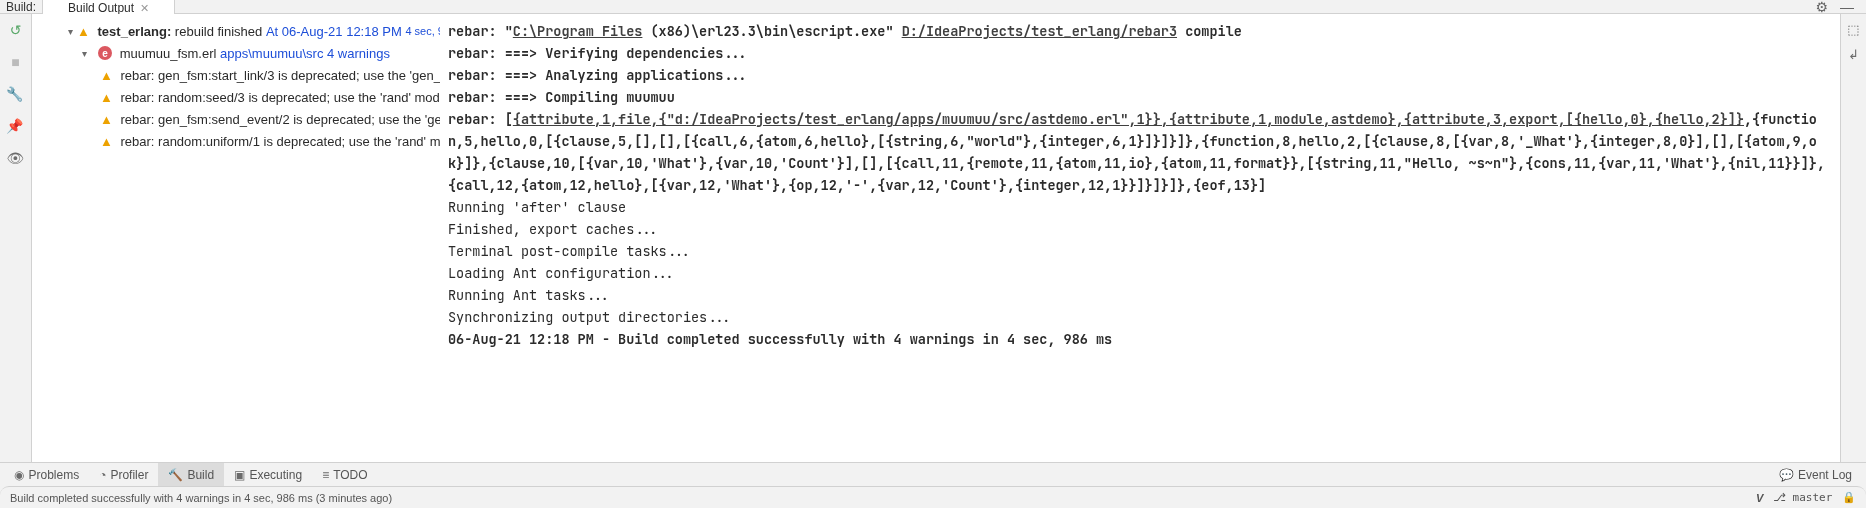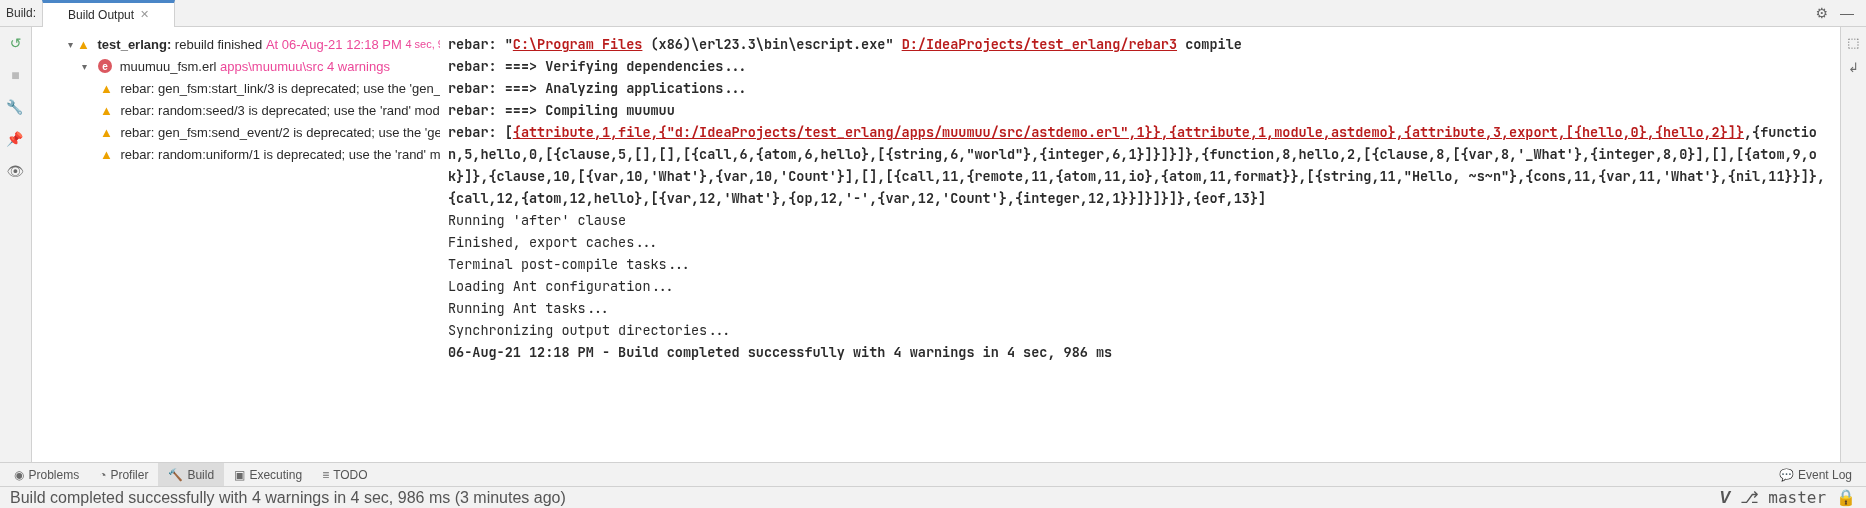--- a/index.html
+++ b/index.html
@@ -8,21 +8,21 @@
   font-size: 12px;
   color: #2b2b2b;
   background: #f2f2f2;
   width: 1866px;
   height: 508px;
   overflow: hidden;
   display: flex;
   flex-direction: column;
 }
 .header {
-  height: 27px;
+  height: 14px;
   display: flex;
   align-items: center;
   background: #f2f2f2;
   border-bottom: 1px solid #d1d1d1;
   padding-left: 6px;
 }
 .header-label { color: #333; margin-right: 6px; }
 .tab {
   display: flex;
   align-items: center;
@@ -69,36 +69,36 @@
 }
 .tree-arrow { color: #6b6b6b; width: 12px; font-size: 10px; display: inline-block; }
 .tree-icon { margin: 0 4px; }
 .warn-tri { color: #eda200; font-size: 13px; }
 .err-circ {
   display: inline-flex; align-items: center; justify-content: center;
   width: 14px; height: 14px; border-radius: 50%;
   background: #db5860; color: #fff; font-size: 10px; font-weight: bold;
 }
 .bold { font-weight: bold; }
-.grey { color: #ec4899; }
+.grey { color: #1d4ed8; }
 .t1 { padding-left: 36px; }
 .t2 { padding-left: 50px; }
 .t3 { padding-left: 64px; }
 .console {
   flex: 1;
   background: #fff;
   font-family: "Consolas", "JetBrains Mono", monospace;
   font-size: 13.5px;
   line-height: 22px;
   padding: 6px 8px;
   overflow: hidden;
   white-space: pre-wrap;
   word-break: break-all;
 }
-.console .link { color: #b91c1c; text-decoration: underline; cursor: pointer; }
+.console .link { color: #404040; text-decoration: underline; cursor: pointer; }
 .console .bold { font-weight: bold; }
 .right-gutter {
   width: 26px;
   background: #f2f2f2;
   border-left: 1px solid #d1d1d1;
   display: flex;
   flex-direction: column;
   align-items: center;
   padding-top: 8px;
   gap: 10px;
@@ -126,21 +126,22 @@
 .bottom-spacer { flex: 1; }
 .event-log { padding-right: 14px; color: #555; display: flex; align-items: center; gap: 4px; }
 .status-bar {
   height: 22px;
   background: #f2f2f2;
   border-top: 1px solid #d1d1d1;
   display: flex;
   align-items: center;
   padding: 0 10px;
   color: #555;
-  font-size: 16px;
+  font-size: 11px;
+  border-radius: 9px;
 }
 .status-spacer { flex: 1; }
 .status-right { display: flex; align-items: center; gap: 10px; }
 .branch-icon { font-family: monospace; }
 .lock-icon { color: #888; }
 </style>
 </head>
 <body>
 
 <div class="header">

